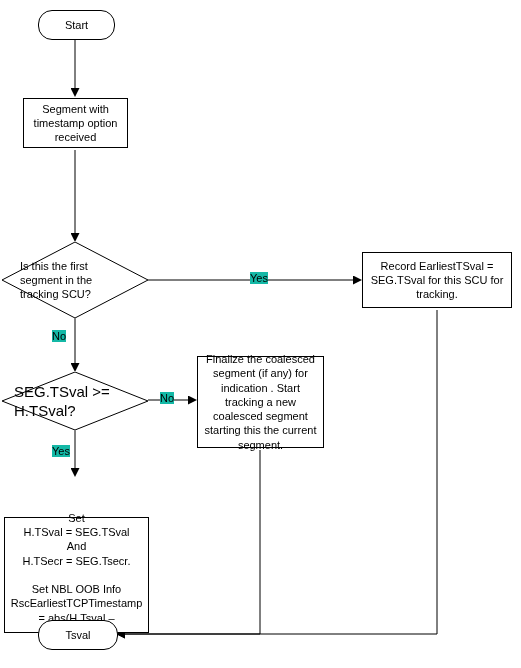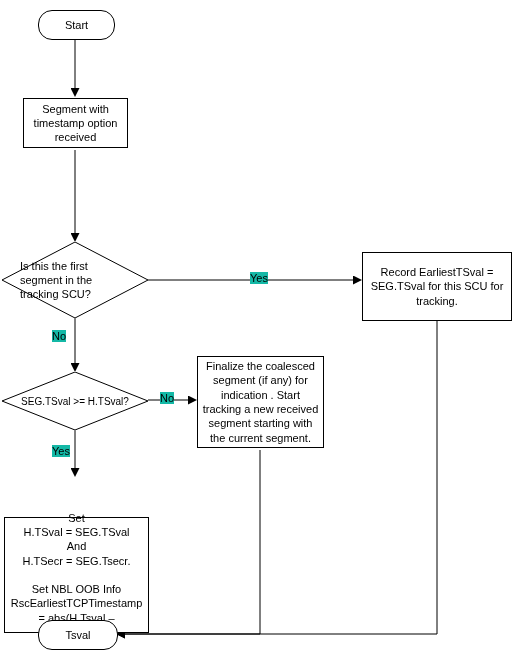--- a/index.html
+++ b/index.html
@@ -120,43 +120,43 @@
 </div>
 
 <div class="label" style="left:250px; top:272px;">
   <span>Yes</span>
 </div>
 
 <div class="label" style="left:52px; top:330px;">
   <span>No</span>
 </div>
 
-<div class="process" style="left:362px; top:252px; width:150px; height:69px;">
+<div class="process" style="left:362px; top:252px; width:150px; height:56px;">
   <span>Record EarliestTSval  = SEG.TSval for this SCU for tracking.</span>
 </div>
 
 <div class="decision" style="left:2px; top:372px; width:146px; height:58px;">
   <svg width="146" height="58">
       <polygon points="73,0 146,29 73,58 0,29" fill="#fff" stroke="#000"></polygon>
     </svg>
   <div class="dtext" style="padding:0 12px;">
-      <span style="font-size:10px;">SEG.TSval   &gt;=  H.TSval?</span>
+      <span style="font-size:15px;">SEG.TSval   &gt;=  H.TSval?</span>
     </div>
 </div>
 
 <div class="label" style="left:160px; top:392px;">
   <span>No</span>
 </div>
 
 <div class="label" style="left:52px; top:445px;">
   <span>Yes</span>
 </div>
 
 <div class="process" style="left:197px; top:356px; width:127px; height:92px;">
-  <span>Finalize the coalesced segment (if any) for indication . Start tracking a new received segment starting with the current segment.</span>
+  <span>Finalize the coalesced segment (if any) for indication . Start tracking a new coalesced segment starting this the current segment.</span>
 </div>
 
 <div class="process" style="left:4px; top:478px; width:145px; height:116px; white-space:pre-line;margin-top:39px;">
   <span>Set
 H.TSval = SEG.TSval
 And
 H.TSecr = SEG.Tsecr.
 
 Set NBL OOB Info RscEarliestTCPTimestamp = abs(H.Tsval – EarliestTSval)</span>
 </div>

